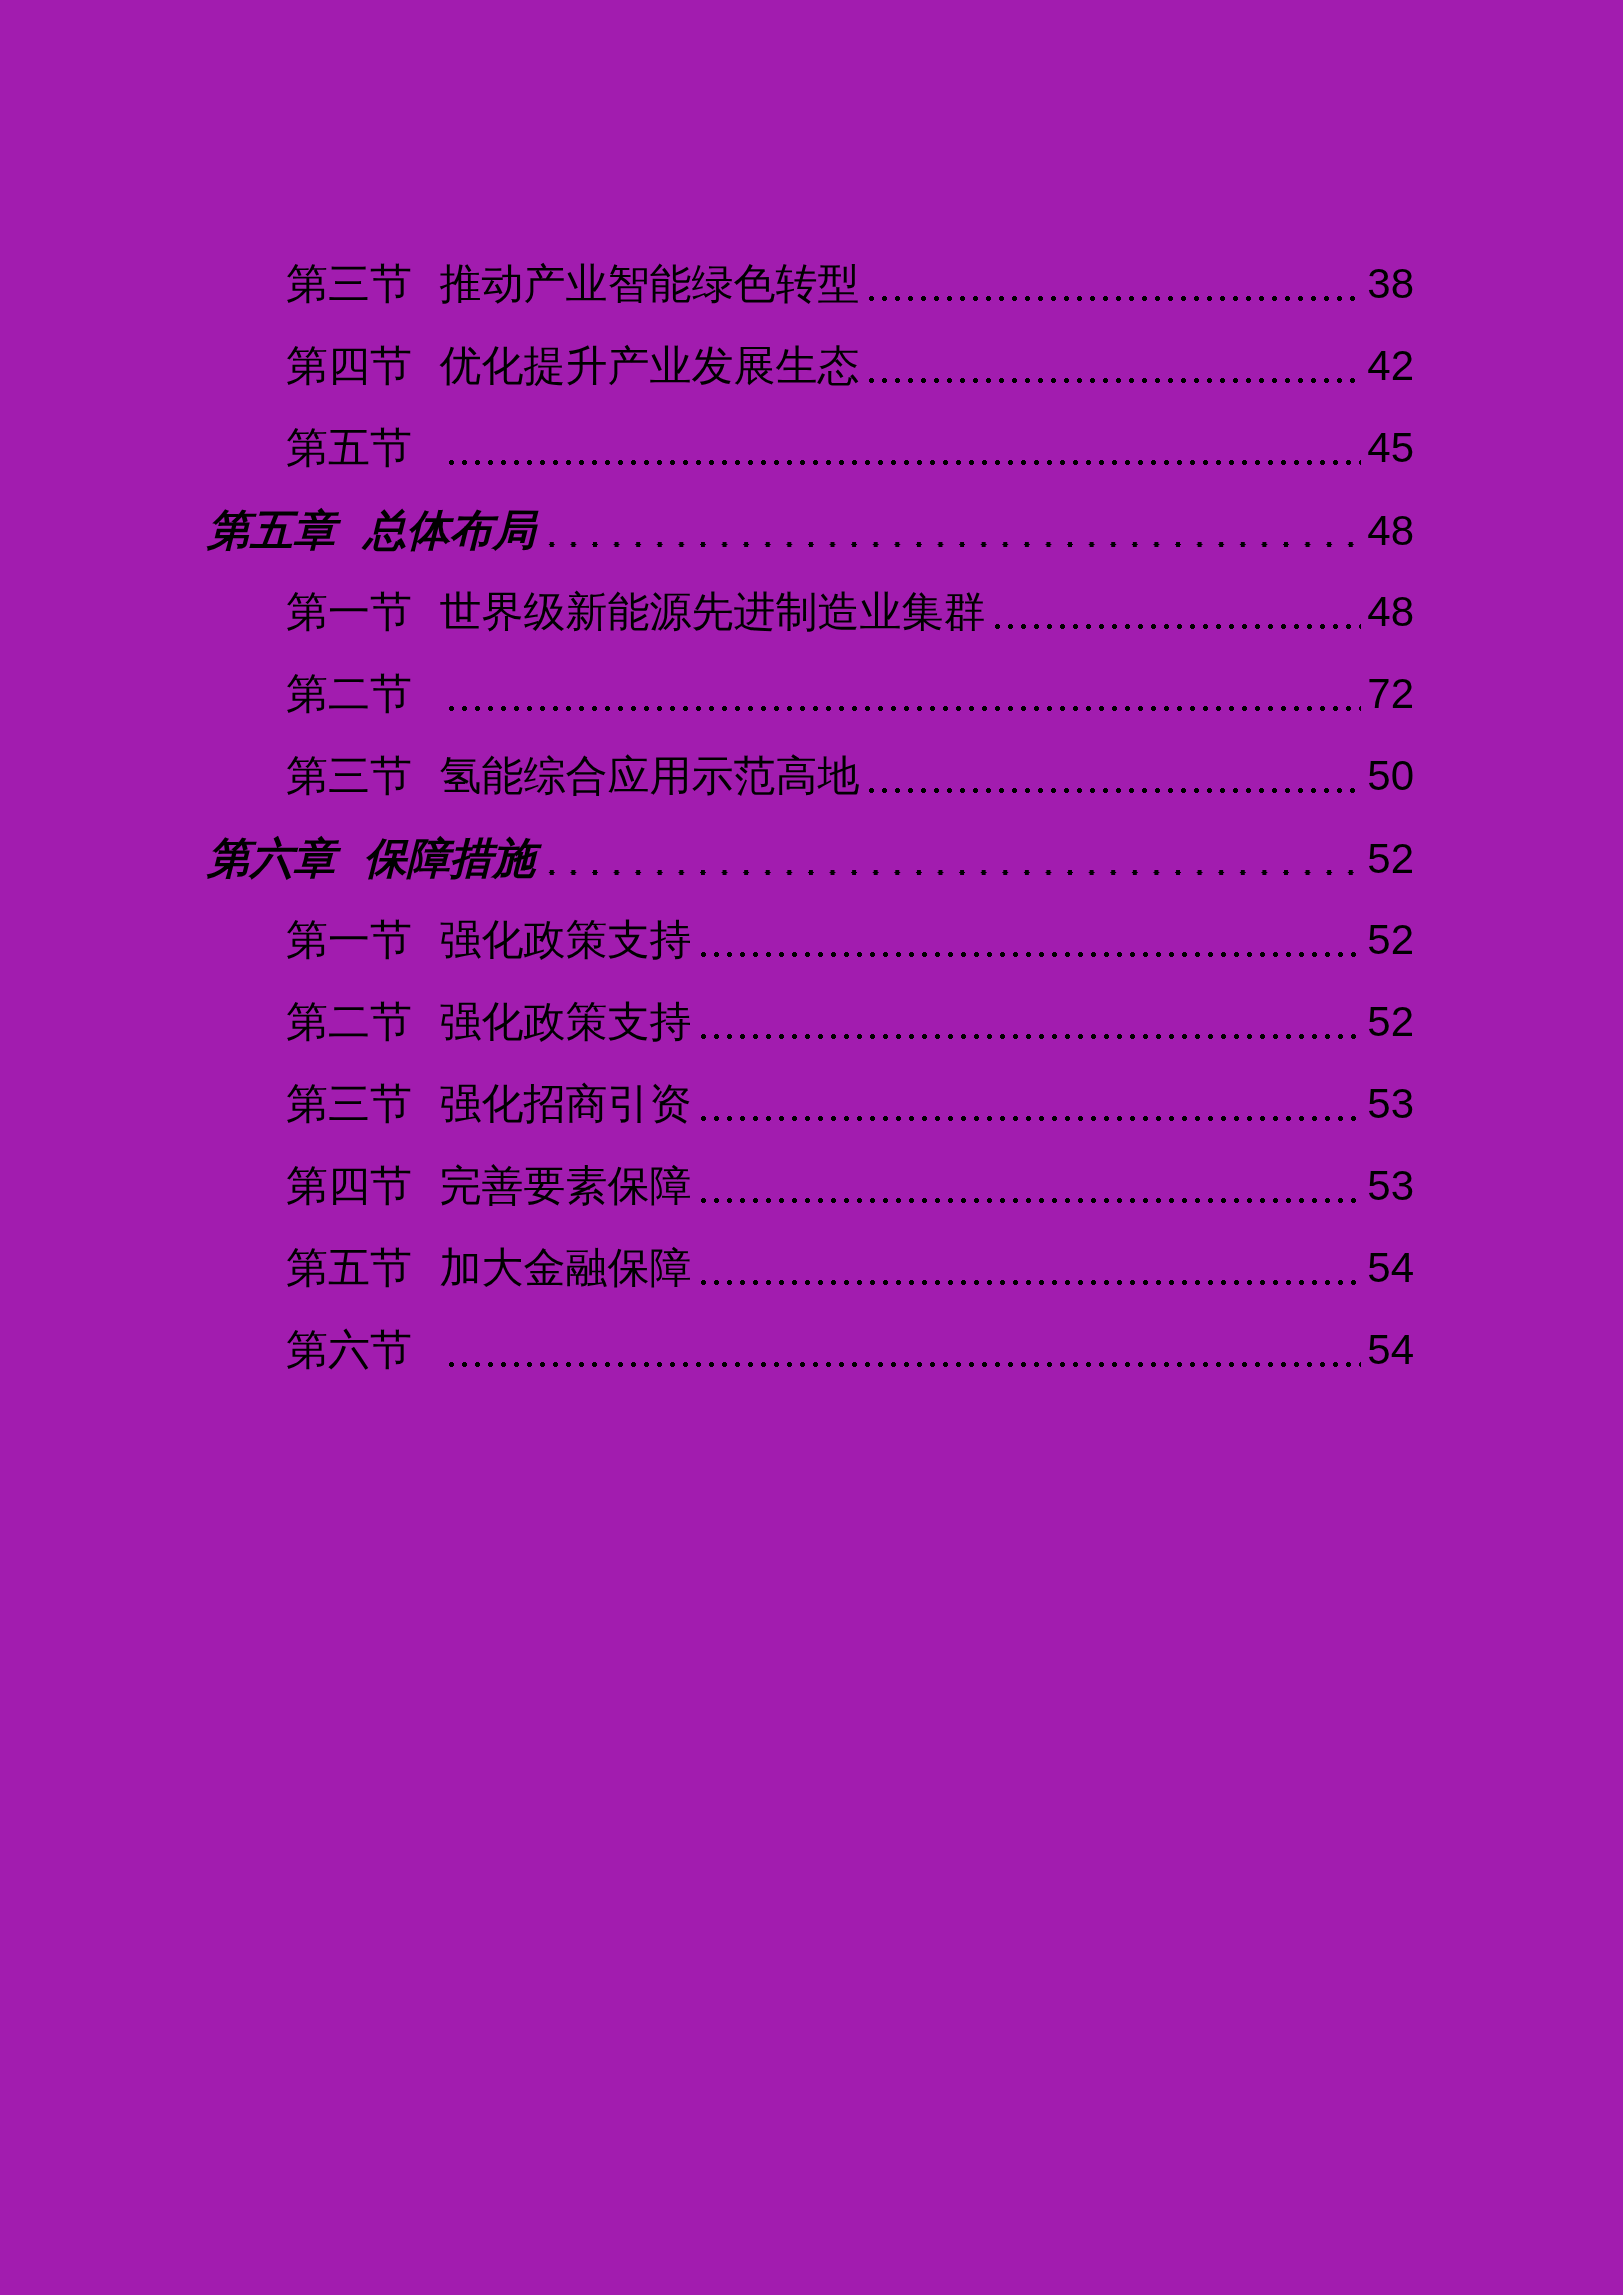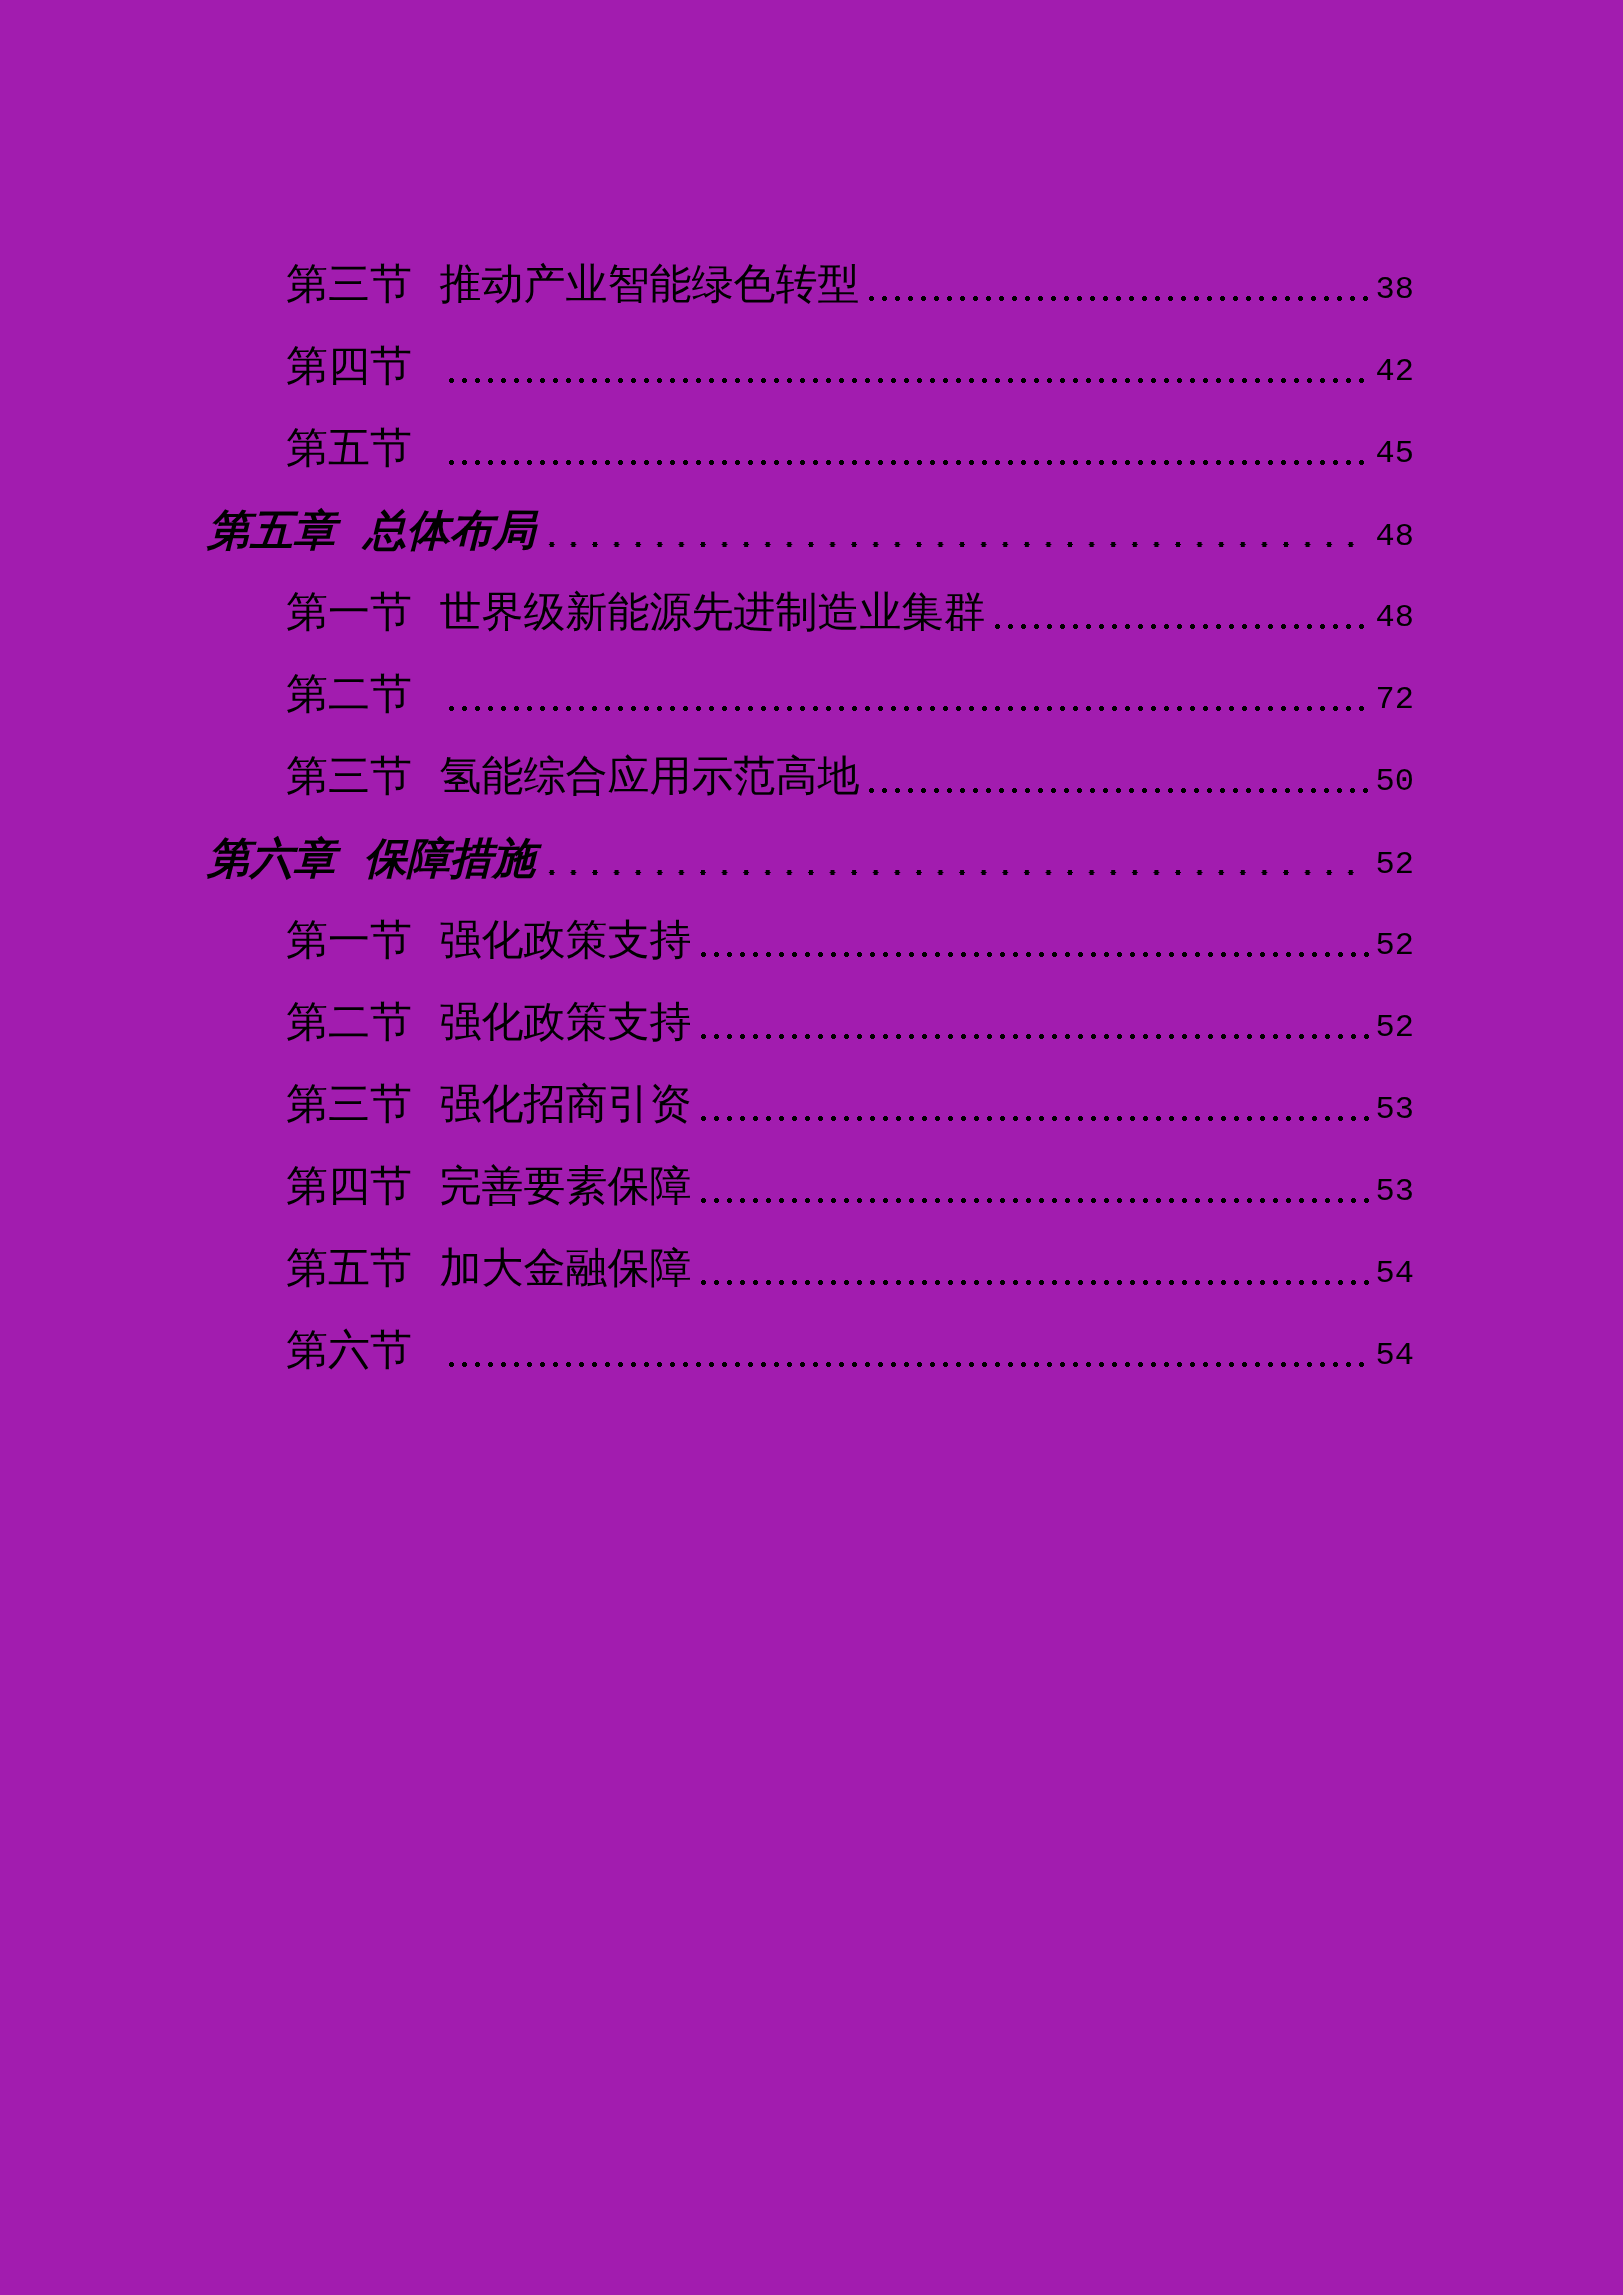--- a/index.html
+++ b/index.html
@@ -62,40 +62,41 @@
     background-image: radial-gradient(circle 2.3px at 50% 50%, #000 97%, transparent 100%);
     background-size: 13px 8.5px;
     background-position: 0 51px;
   }
   .row.chapter .leader {
     background-image: radial-gradient(circle 2.6px at 50% 50%, #000 97%, transparent 100%);
     background-size: 21.6px 8.5px;
     background-position: 0 51px;
   }
   .num {
-    font-family: Liberation Mono, monospace;
-    font-size: 32px;
+    font-family: Liberation Sans, sans-serif;
+    font-size: 42px;
     line-height: 82px;
   }
 </style>
 </head>
 <body>
 
 <div class="page">
   <div class="toc">
 
     <div class="row section">
       <span class="label">第三节</span>
       <span class="title">推动产业智能绿色转型</span>
       <span class="leader"></span>
       <span class="num">38</span>
     </div>
 
     <div class="row section">
       <span class="label">第四节</span>
+      <span class="title">优化提升产业发展生态</span>
       <span class="leader"></span>
       <span class="num">42</span>
     </div>
 
     <div class="row section">
       <span class="label">第五节</span>
       <span class="leader"></span>
       <span class="num">45</span>
     </div>
 

